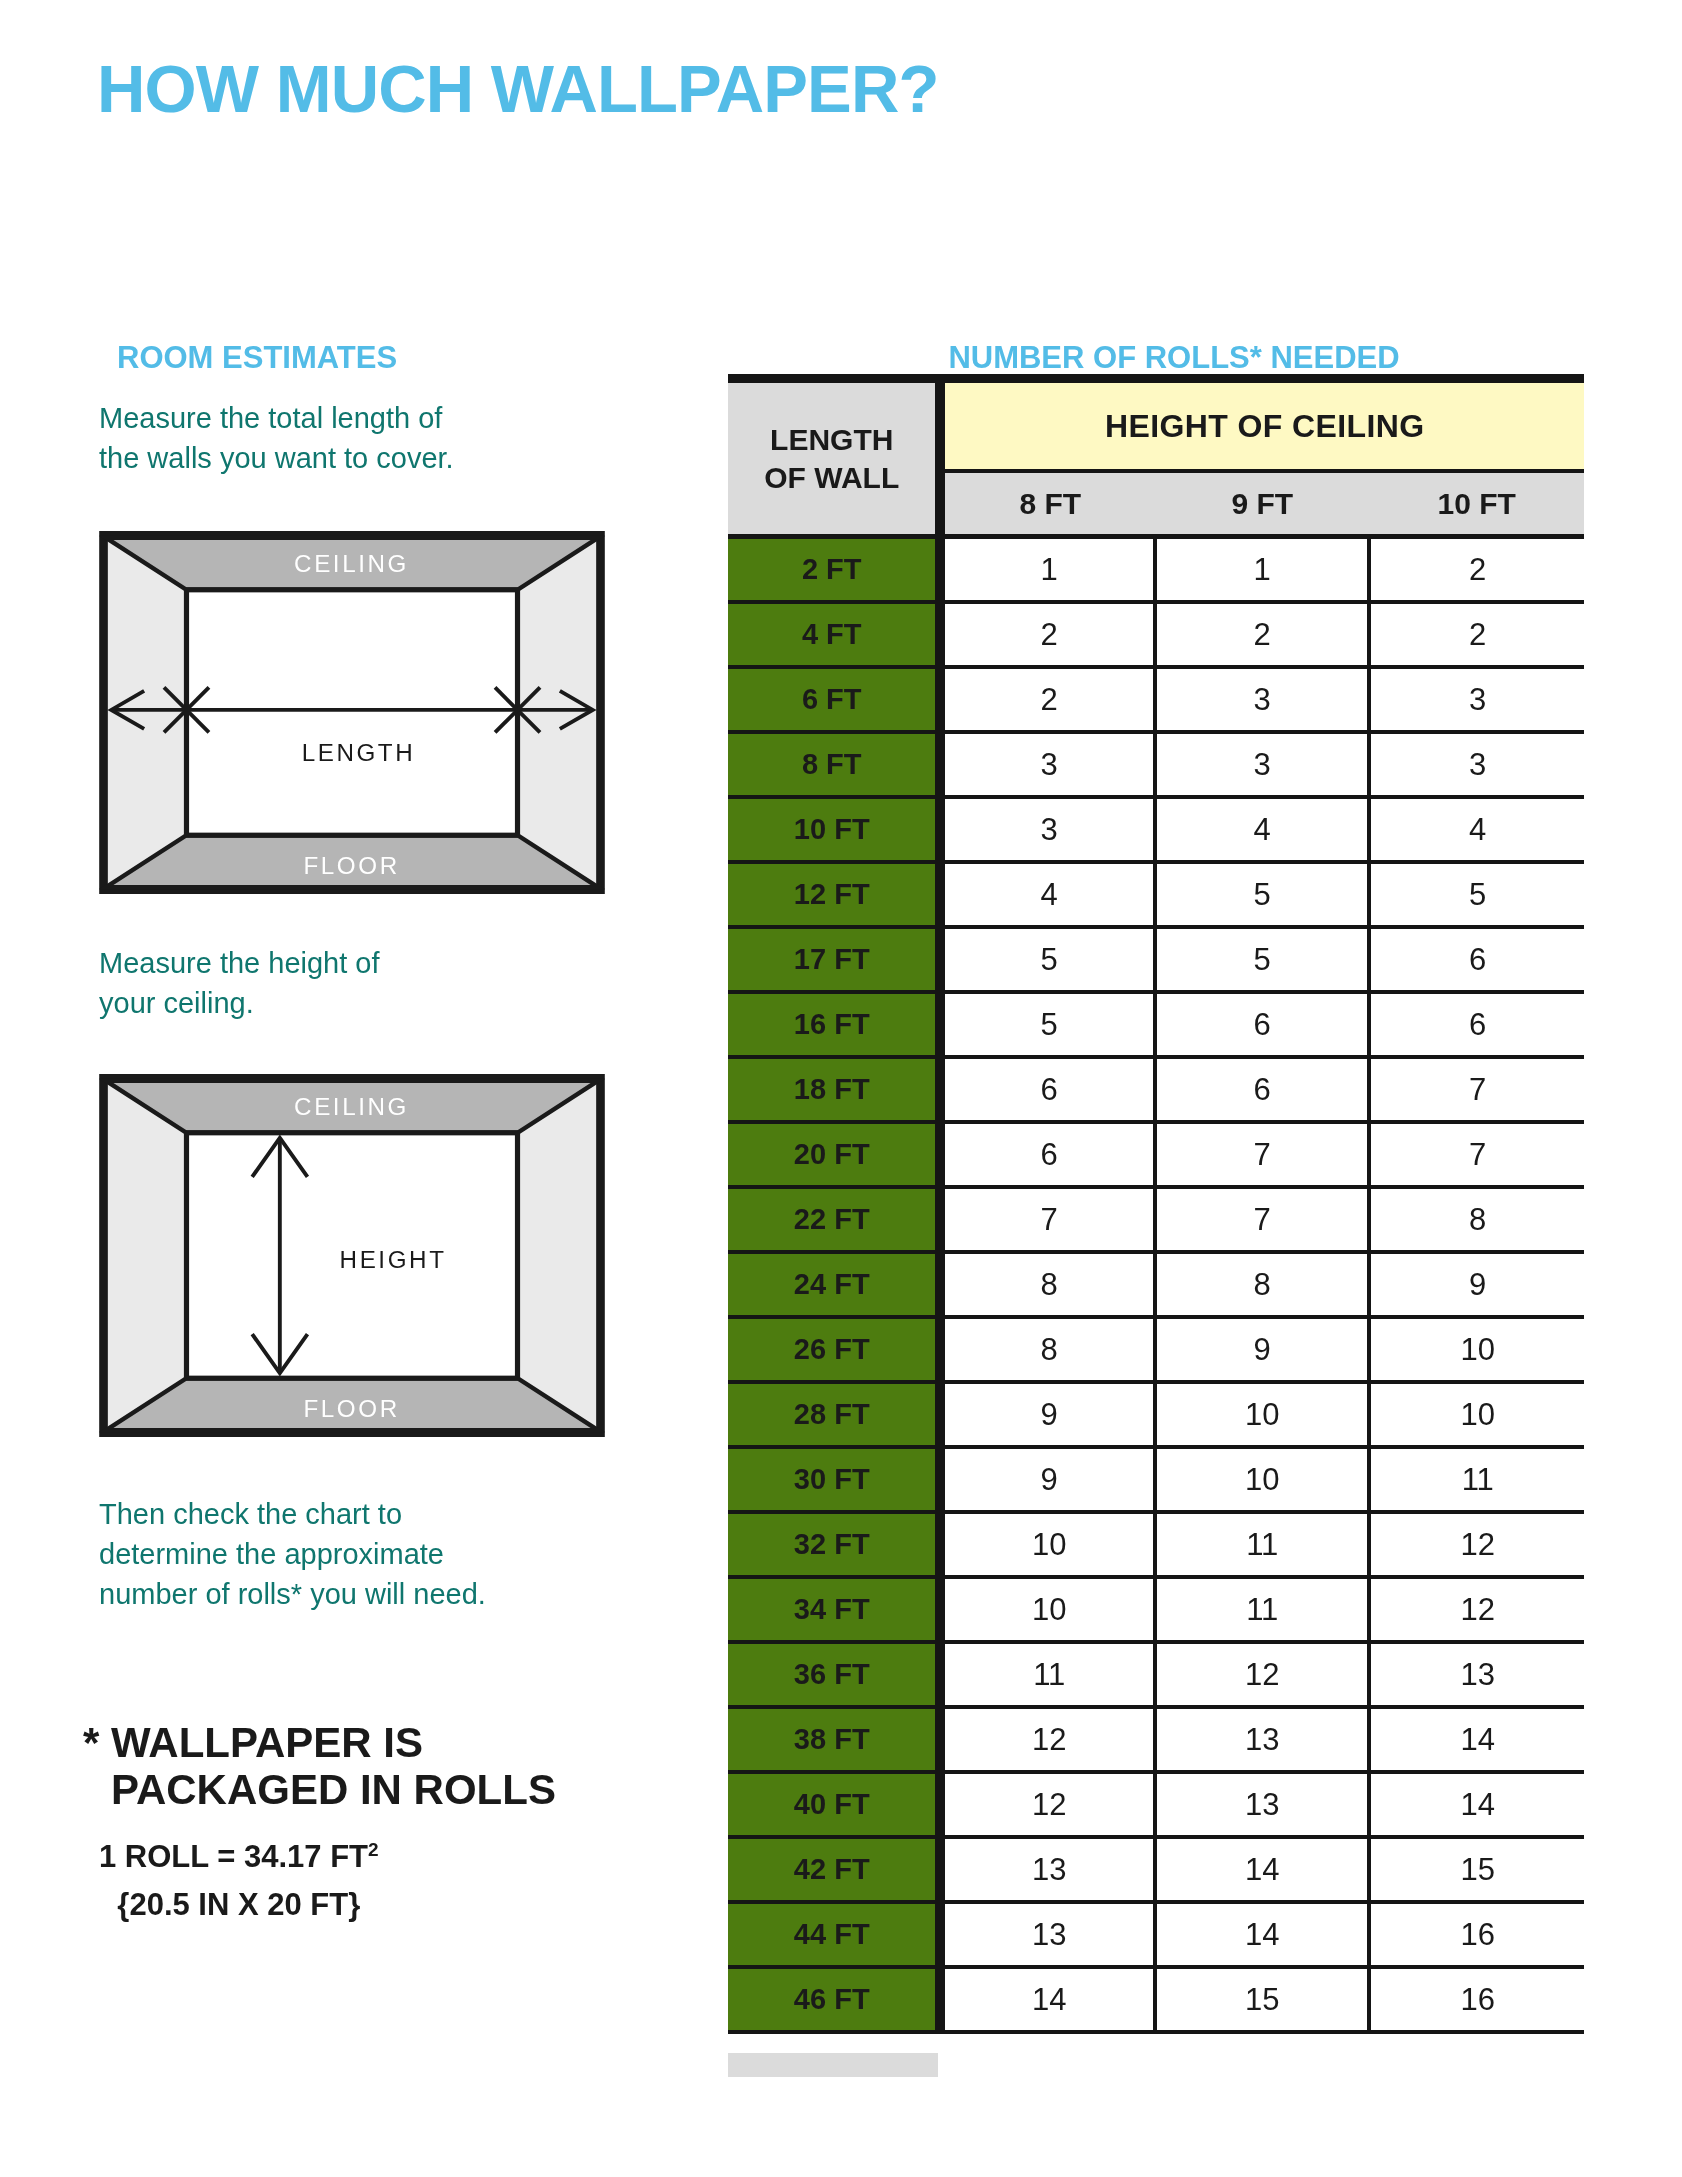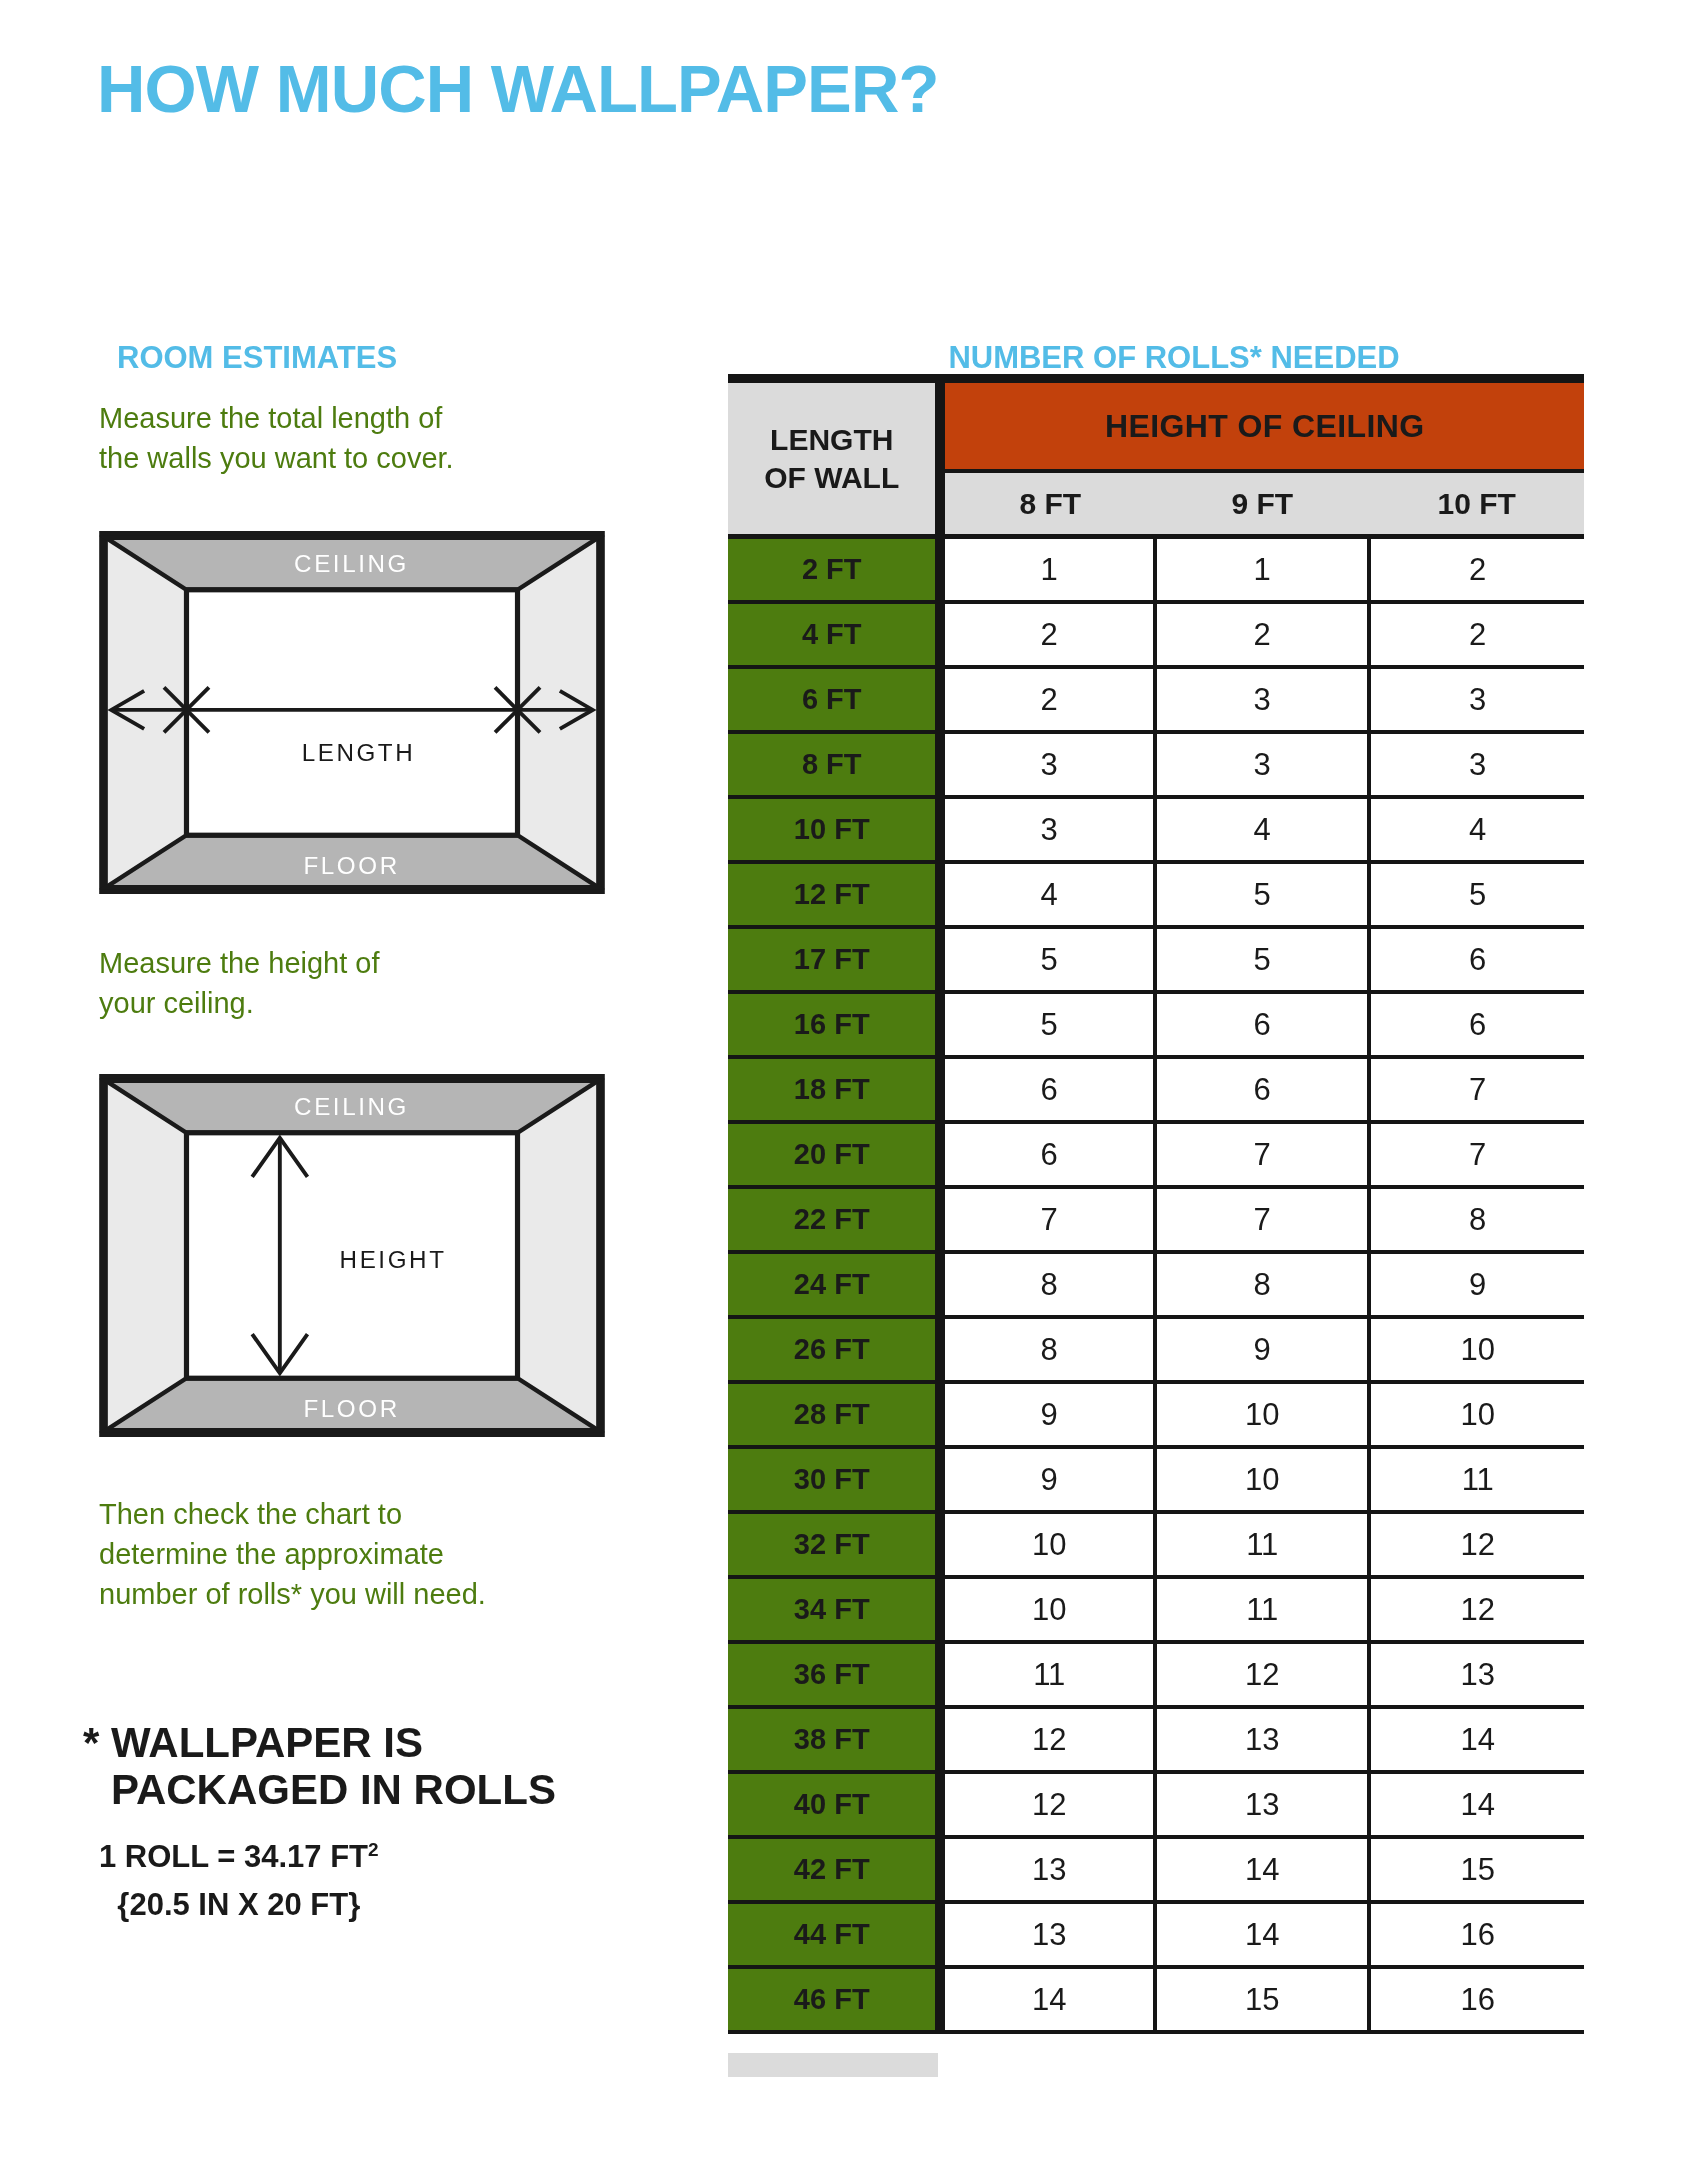--- a/index.html
+++ b/index.html
@@ -36,21 +36,21 @@
   .heading-left  { left: 99px; top: 322px; }
   .heading-right { left: 728px; top: 322px; width: 856px; text-align: center; }
 
   
   .body-text {
     margin: 0;
     left: 99px;
     font-size: 29px;
     line-height: 40px;
     white-space: pre-line;
-    color: #4d7c0f;
+    color: #0f766e;
   }
   .p1 { top: 398px; }
   .p2 { top: 943px; }
   .p3 { top: 1494px; }
 
   
   .diagram { left: 99px; width: 506px; height: 363px; }
   .d1 { top: 531px; }
   .d2 { top: 1074px; }
   .diagram text {
@@ -95,21 +95,21 @@
     width: 210px;
     background: #DBDBDB;
     border-right: 10.4px solid #151515;
     border-bottom: 5.2px solid #151515;
     font-size: 30px;
     font-weight: bold;
     line-height: 38px;
     white-space: pre-line;
   }
   th.ceiling-header {
-    background: #c2410c;
+    background: #fef9c3;
     border-bottom: 4.3px solid #151515;
     height: 86px;
     font-size: 32px;
     font-weight: bold;
     letter-spacing: 0.4px;
   }
   th.height-col {
     background: #DBDBDB;
     border-bottom: 5.2px solid #151515;
     height: 61px;

